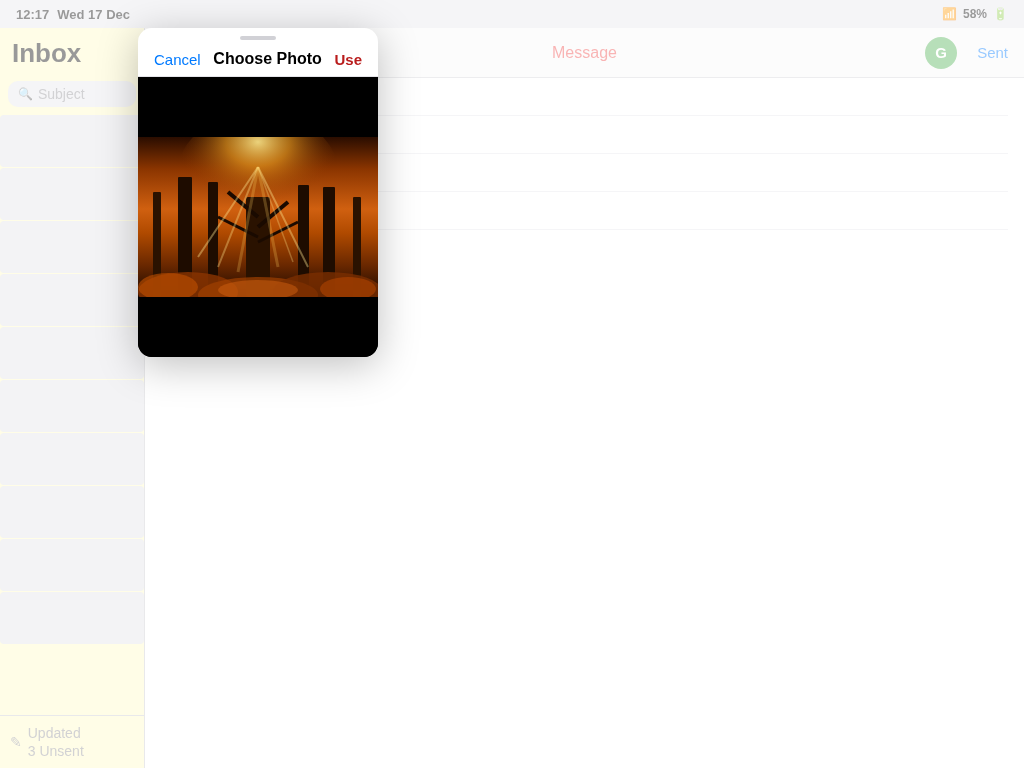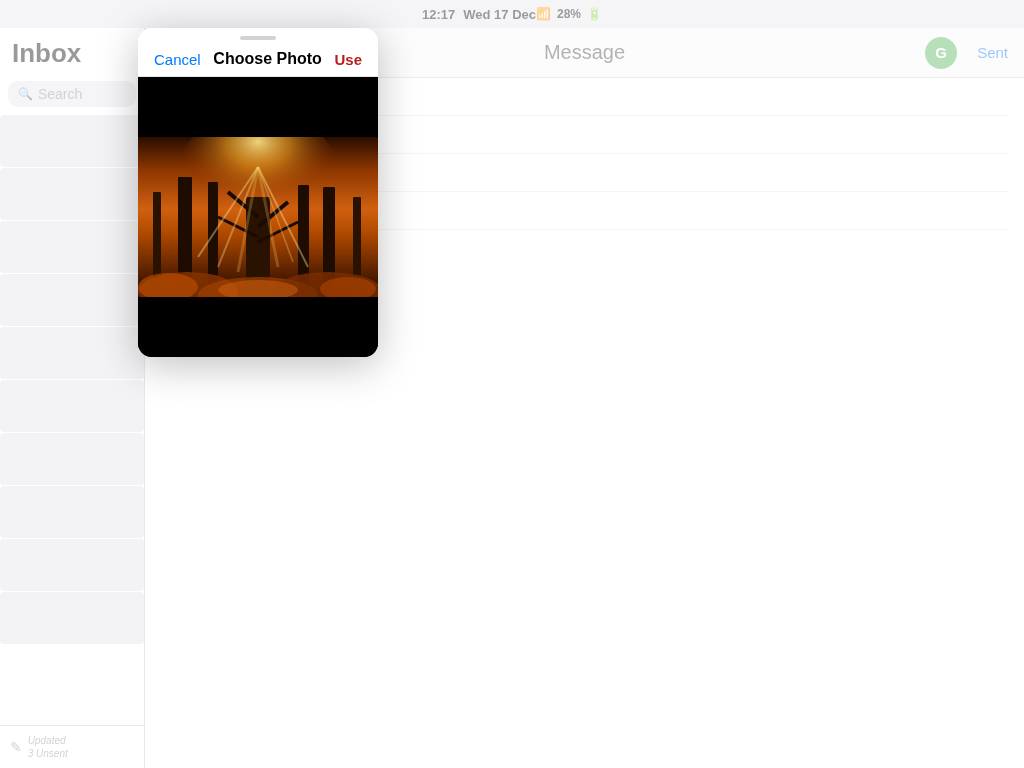--- a/index.html
+++ b/index.html
@@ -14,36 +14,36 @@
     }
 
     
     .status-bar {
       position: absolute;
       top: 0; left: 0; right: 0;
       height: 28px;
       background: #e5e5ea;
       display: flex;
       align-items: center;
-      justify-content: center;
+      justify-content: space-between;
       padding: 0 16px;
       z-index: 10;
       font-size: 13px;
       font-weight: 600;
     }
     .status-left { display: flex; gap: 8px; align-items: center; }
     .status-right { display: flex; gap: 6px; align-items: center; font-size: 12px; }
 
     
     .sidebar {
       position: absolute;
       top: 28px; left: 0;
       width: 145px;
       height: calc(768px - 28px);
-      background: #ffffff;
+      background: #fef9c3;
       border-right: 1px solid #c7c7cc;
       z-index: 5;
     }
     .sidebar-header {
       padding: 10px 12px 6px;
     }
     .inbox-title {
       font-size: 26px;
       font-weight: 700;
       color: #000;
@@ -83,24 +83,23 @@
       border-top: 1px solid #c7c7cc;
       display: flex;
       align-items: center;
       gap: 6px;
     }
     .compose-icon-bottom {
       font-size: 14px;
       color: #8e8e93;
     }
     .update-text {
-      font-size: 10px;
+      font-size: 14px;
       color: #8e8e93;
       line-height: 1.3;
-      font-style: italic;
     }
 
     
     .main-area {
       position: absolute;
       top: 28px; left: 145px; right: 0;
       height: calc(768px - 28px);
       background: #fff;
       z-index: 5;
     }
@@ -262,32 +261,32 @@
 </head>
 <body>
 
 <div class="status-bar">
   <div class="status-left">
     <span>12:17</span>
     <span>Wed 17 Dec</span>
   </div>
   <div class="status-right">
     <span>📶</span>
-    <span>28%</span>
+    <span>58%</span>
     <span>🔋</span>
   </div>
 </div>
 
 <div class="sidebar">
   <div class="sidebar-header">
     <div class="inbox-title">Inbox</div>
   </div>
   <div class="search-bar">
     <span class="search-icon-small">🔍</span>
-    <span class="search-text">Search</span>
+    <span class="search-text">Subject</span>
   </div>
   <div class="sidebar-items">
     <div class="sidebar-item"></div>
     <div class="sidebar-item"></div>
     <div class="sidebar-item"></div>
     <div class="sidebar-item"></div>
     <div class="sidebar-item"></div>
     <div class="sidebar-item"></div>
     <div class="sidebar-item"></div>
     <div class="sidebar-item"></div>
@@ -305,21 +304,21 @@
 
 <div class="main-area">
 
   <div class="compose-toolbar">
     <div class="toolbar-left">
       <span class="toolbar-btn">Cancel</span>
       <span class="toolbar-icon">🗑</span>
       <span class="toolbar-icon">↩</span>
       <span class="toolbar-icon">✏</span>
     </div>
-    <span style="position:absolute;left:50%;transform:translateX(-50%);font-size:20px;font-weight:500;color:#404040;">Message</span>
+    <span style="position:absolute;left:50%;transform:translateX(-50%);font-size:16px;font-weight:500;color:#ef4444;">Message</span>
     <div class="toolbar-right">
       <div class="avatar-circle">G</div>
       <span class="send-btn">Sent</span>
     </div>
   </div>
 
   <div class="compose-body">
     <div class="compose-field">
       <span class="field-label">To:</span>
       <span class="field-value"></span>

